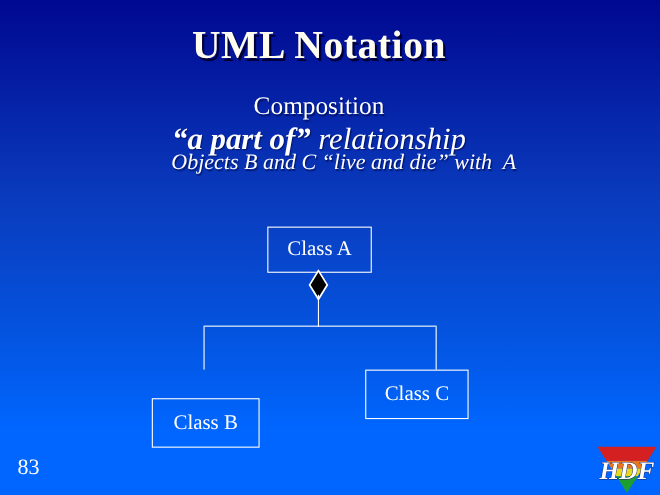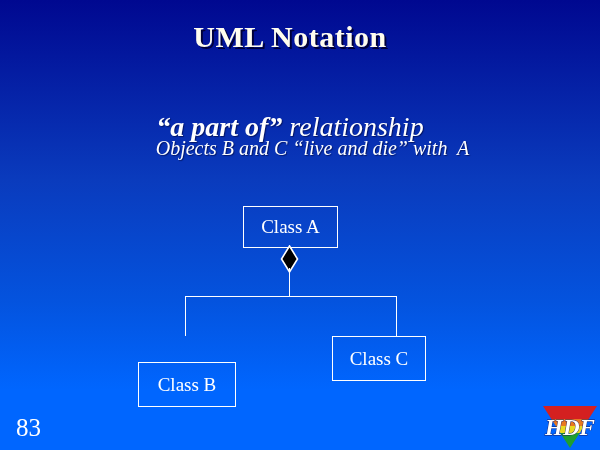--- a/index.html
+++ b/index.html
@@ -10,21 +10,21 @@
     overflow:hidden;
     background: linear-gradient(to bottom, #000890 0px, #0a3bbd 180px, #0453de 300px, #0066ff 390px, #0066ff 450px);
     font-family:"Liberation Serif","DejaVu Serif",serif;
   }
   
   .centered { position:absolute; left:0; right:20px; text-align:center; }
 
   .title {
     top:20px;
     margin:0;
-    font-size:30px; font-weight:bold;
+    font-size:36px; font-weight:bold;
     color:#fffdef;
     text-shadow:2px 2px 0 #000038;
     letter-spacing:0.5px;
   }
   .sub1 {
     top:84px;
     font-size:23px;
     color:#ffffff;
     text-shadow:1px 1px 1px rgba(0,0,40,.55);
   }
@@ -62,38 +62,39 @@
   .line { position:absolute; background:#ffffff; }
   .v-stem   { left:289px; top:268px; width:1px;   height:29px; }
   .h-rail   { left:185px; top:296px; width:212px; height:1px;  }
   .v-left   { left:185px; top:297px; width:1px;   height:39px; }
   .v-right  { left:396px; top:297px; width:1px;   height:39px; }
 
   .diamond { position:absolute; left:279px; top:245px; }
 
   .page-number {
     position:absolute; left:16px; top:414px;
-    font-size:25px; color:#ffffff;
+    font-size:20px; color:#ffffff;
   }
 
   .hdf-logo { position:absolute; left:542px; top:404px; }
   .hdf-text {
     font-family:"Liberation Serif","DejaVu Serif",serif;
     font-size:23px; font-weight:bold; font-style:italic;
     fill:#ffffff; stroke:#1a1a5e; stroke-width:0.8px;
     paint-order:stroke;
   }
 </style>
 </head>
 <body>
 
 <div class="slide">
 
   <h1 class="centered title">UML Notation</h1>
 
+  <div class="centered sub1">Composition</div>
 
   <div class="centered sub2"><span class="bold">“a part of”</span><span> relationship</span></div>
 
   <div class="centered sub3">Objects B and C “live and die” with  A</div>
 
   <div class="uml-box box-a">
     <span>Class A</span>
   </div>
 
   <svg class="diamond" width="21" height="28" viewBox="0 0 21 28">

